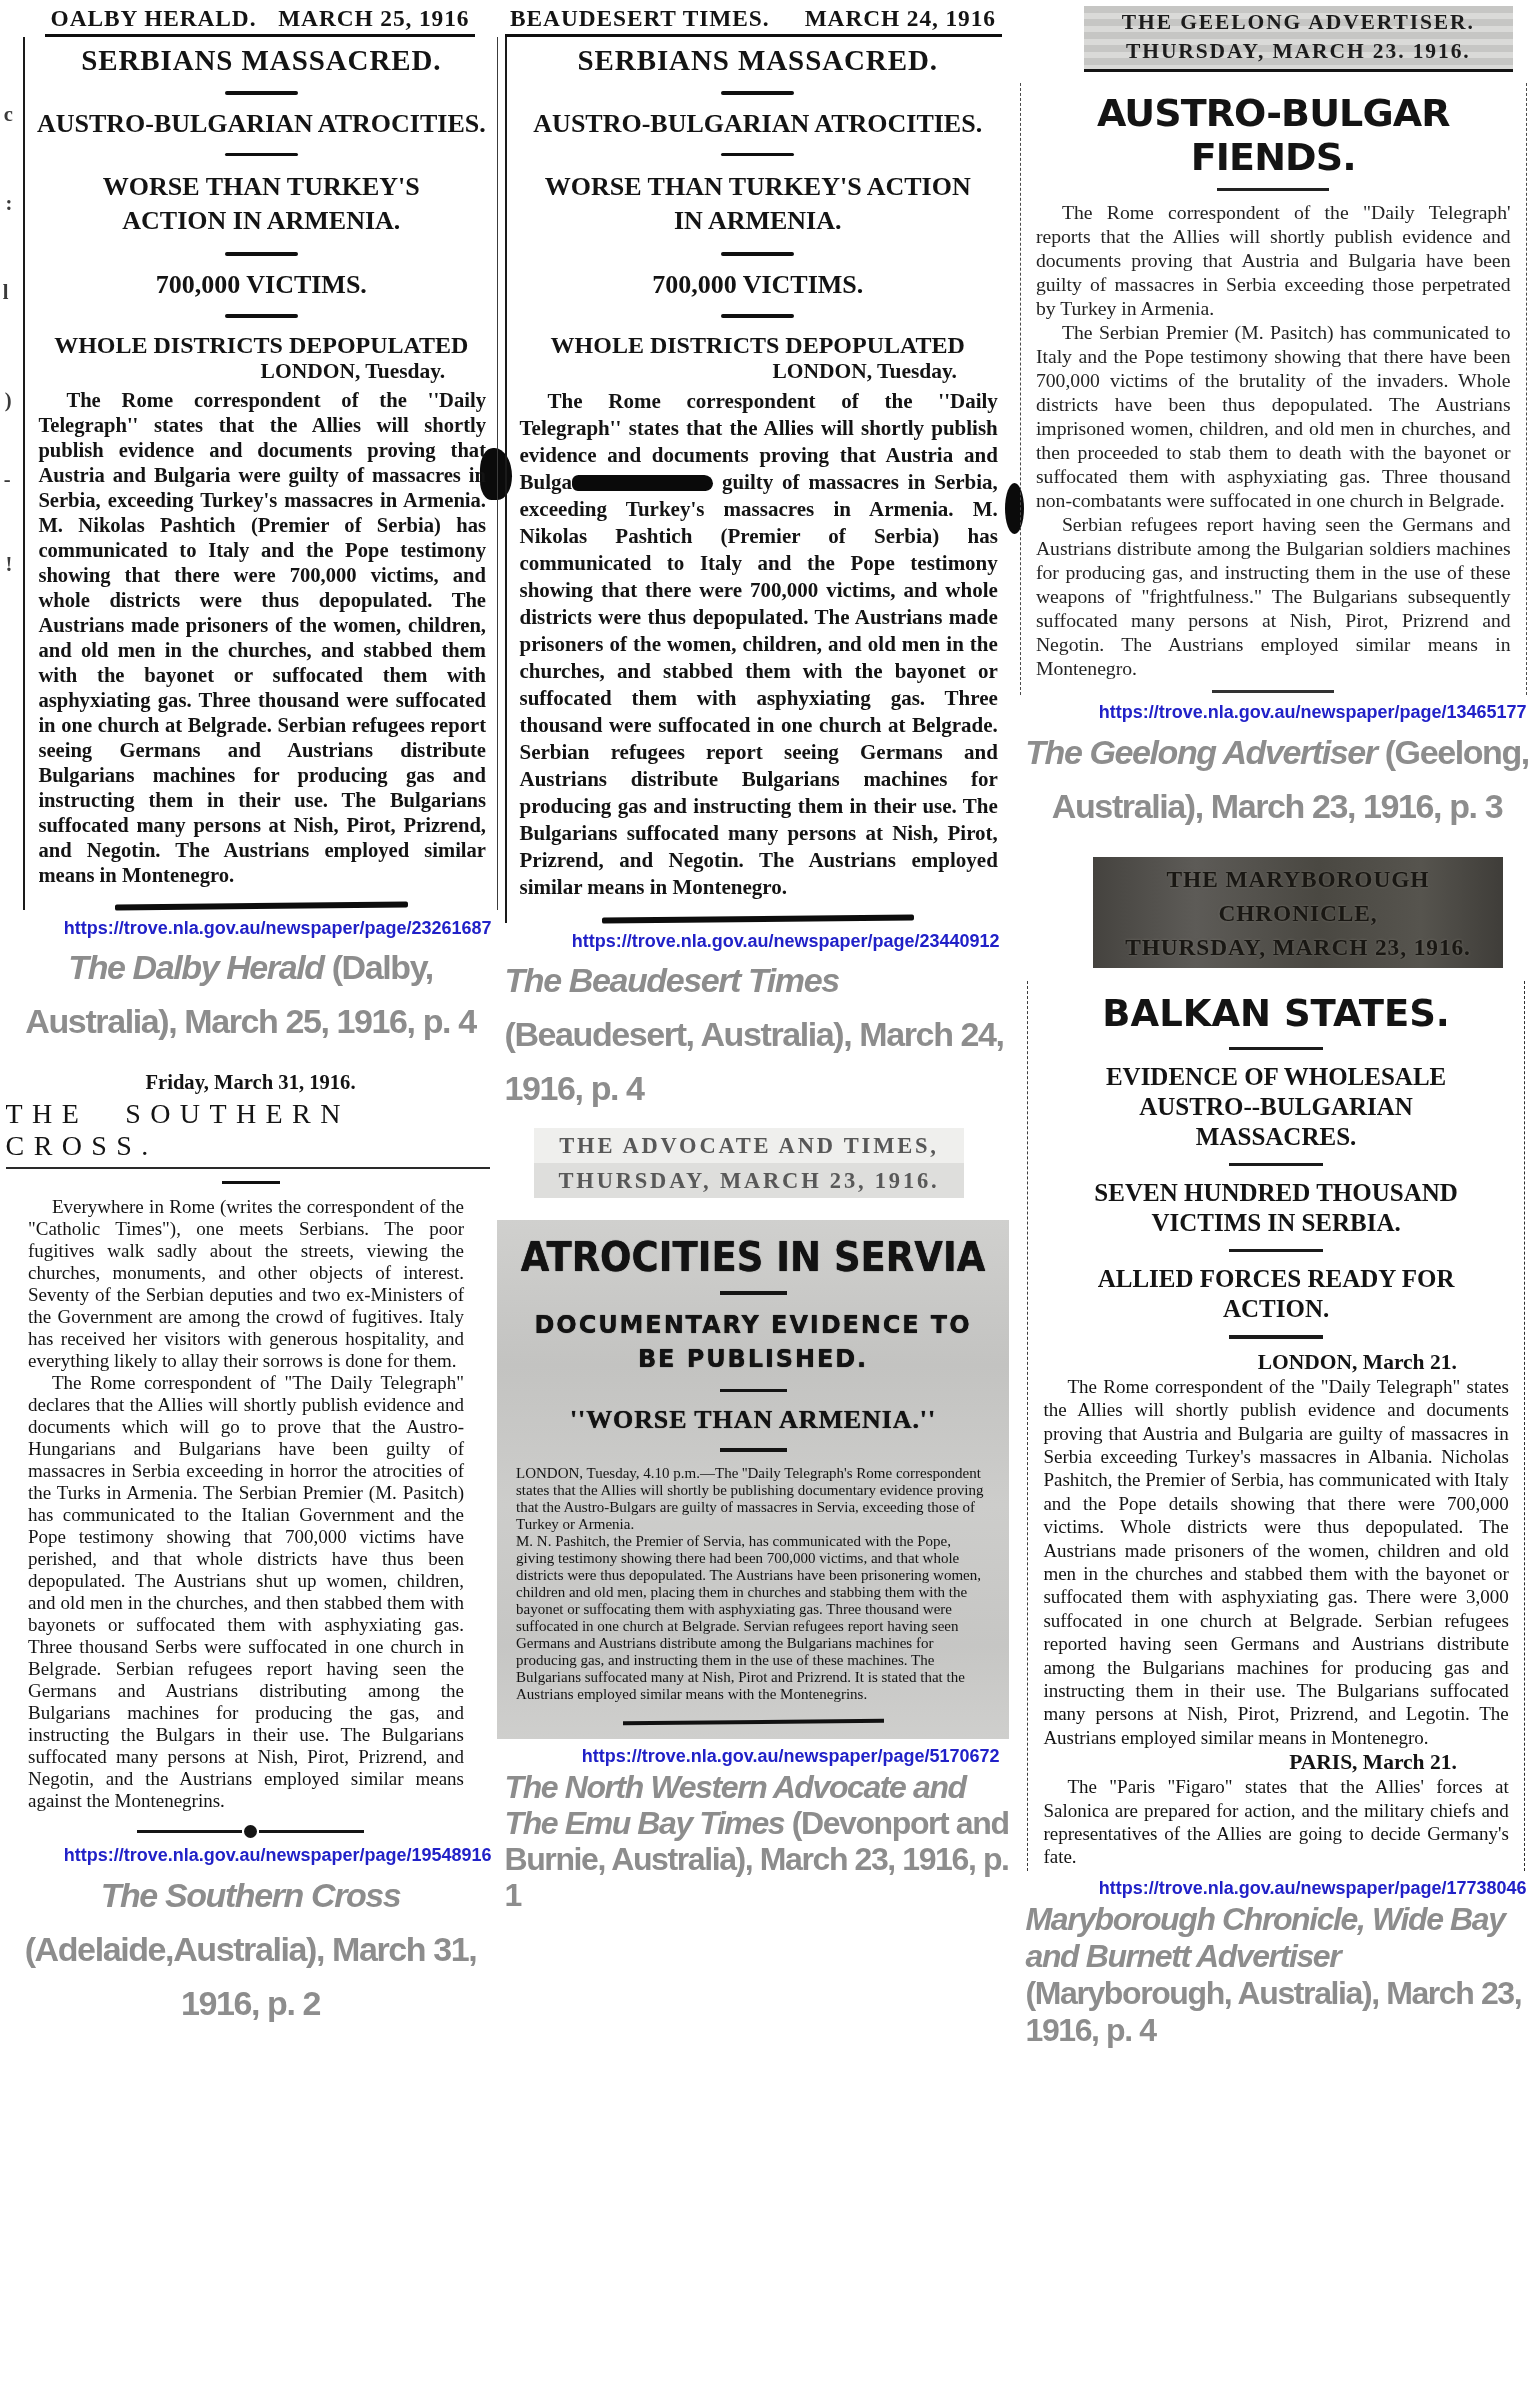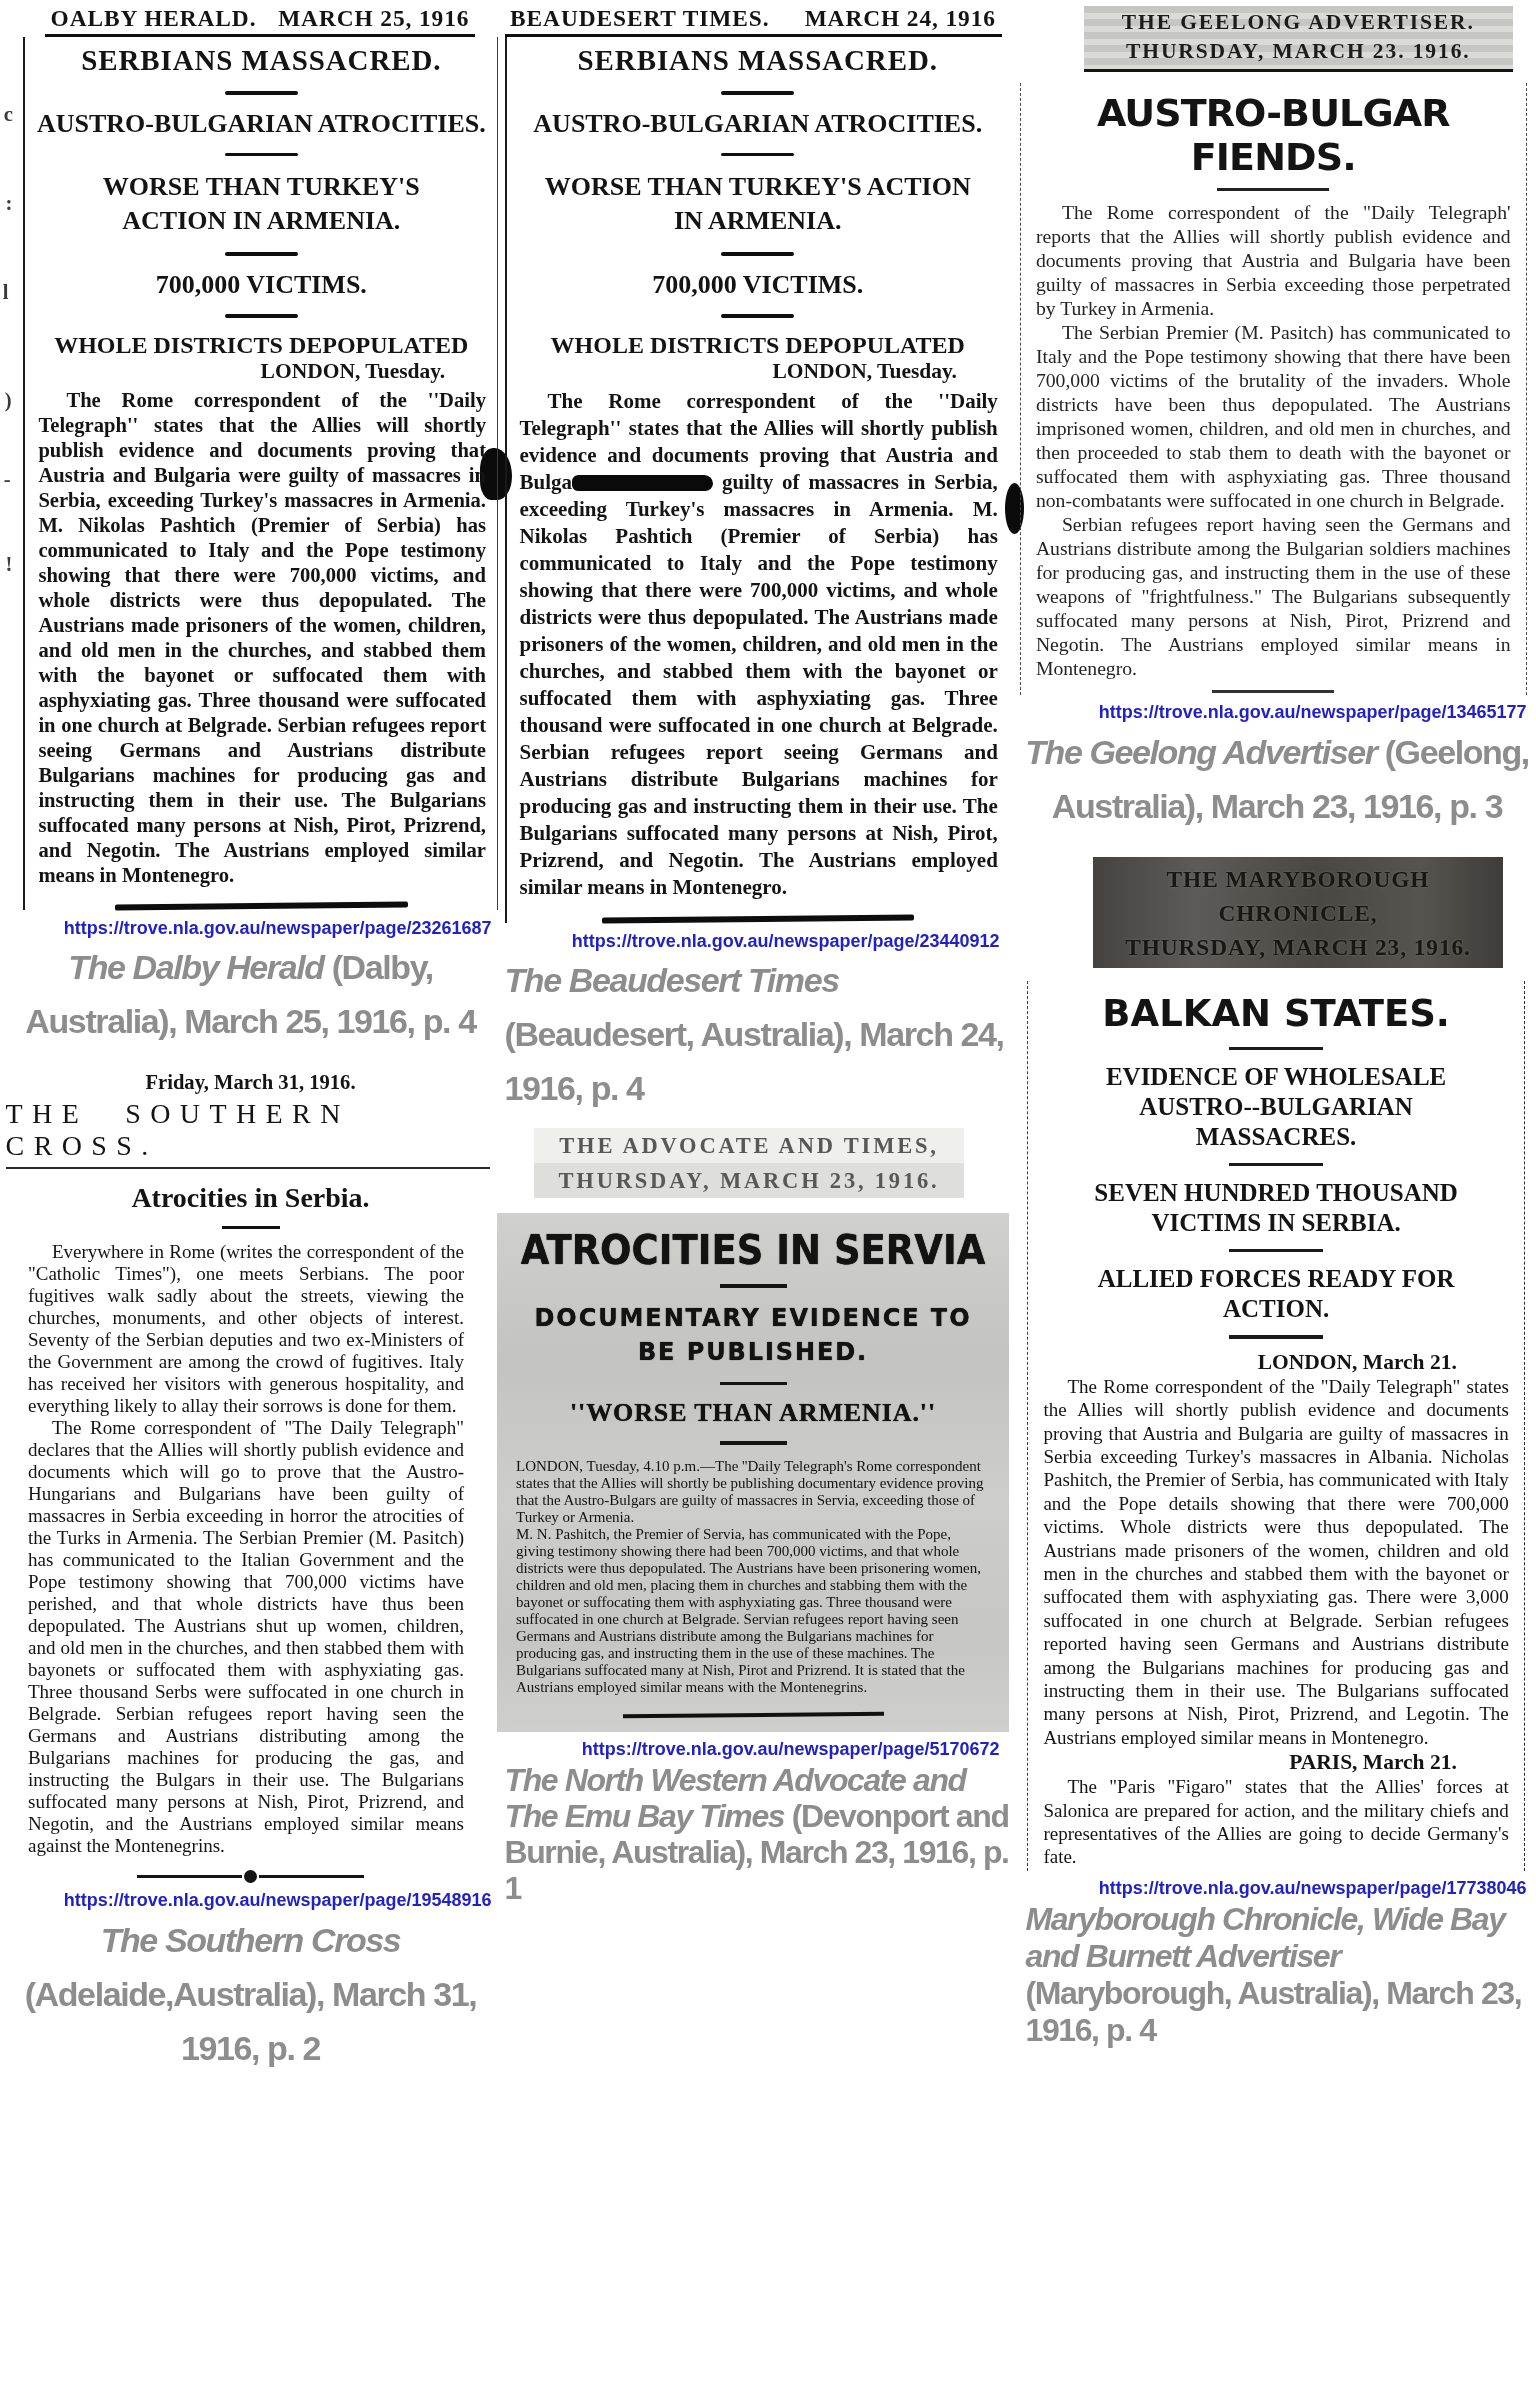--- a/index.html
+++ b/index.html
@@ -76,21 +76,21 @@
 
   .adv-mast{ margin:13px 45px 0 37px; text-align:center; }
   .adv-mast div{
     font-weight:bold; color:#585858; letter-spacing:2.8px; font-size:22.5px;
     line-height:31px; padding:1.9px 3.7px;
   }
   .adv-mast .l1{ background:#efefed; }
   .adv-mast .l2{ background:#dededc; }
 
   .adv-article{
-    margin-top:15px; padding:15px 19px 9.4px; color:#131313; position:relative;
+    margin-top:22px; padding:15px 19px 9.4px; color:#131313; position:relative;
     background:linear-gradient(180deg,#d0d0ce,#c3c3c1 28%,#cdcdcb 55%,#c6c6c4 82%,#cfcfcd);
   }
   .adv-h1{
     font-family:"DejaVu Sans", sans-serif; font-weight:bold; font-size:37px;
     text-align:center; transform:scaleY(1.12); letter-spacing:0px;
     text-shadow:0 0 0.9px #000;
   }
   .adv-div{ width:67px; height:3.7px; background:#141414; margin:13px auto; }
   .adv-h2{
     font-family:"DejaVu Sans", sans-serif; font-weight:bold; font-size:24px;
@@ -168,21 +168,20 @@
     <div class="dateline">LONDON, Tuesday.</div>
     <p class="body-bold">The Rome correspondent of the ''Daily Telegraph'' states that the Allies will shortly publish evidence and documents proving that Austria and Bulgaria were guilty of massacres in Serbia, exceeding Turkey's massacres in Armenia. M. Nikolas Pashtich (Premier of Serbia) has communicated to Italy and the Pope testimony showing that there were 700,000 victims, and whole districts were thus depopulated. The Austrians made prisoners of the women, children, and old men in the churches, and stabbed them with the bayonet or suffocated them with asphyxiating gas. Three thousand were suffocated in one church at Belgrade. Serbian refugees report seeing Germans and Austrians distribute Bulgarians machines for producing gas and instructing them in their use. The Bulgarians suffocated many persons at Nish, Pirot, Prizrend, and Negotin. The Austrians employed similar means in Montenegro.</p>
     <div class="endrule"></div>
   </div>
 
   <div class="trove">https://trove.nla.gov.au/newspaper/page/23261687</div>
   <div class="caption"><span class="ct">The Dalby Herald</span><span> (Dalby, Australia), March 25, 1916, p. 4</span></div>
 
   <div class="sc-date">Friday, March 31, 1916.</div>
   <div class="sc-mast">THE SOUTHERN CROSS.</div>
-  <div class="sc-head">Atrocities in Serbia.</div>
   <div class="sc-div"></div>
   <div class="sc-body">
     <p>Everywhere in Rome (writes the correspondent of the "Catholic Times"), one meets Serbians.  The poor fugitives walk sadly about the streets, viewing the churches, monuments, and other objects of interest.  Seventy of the Serbian deputies and two ex-Ministers of the Government are among the crowd of fugitives.  Italy has received her visitors with generous hospitality, and everything likely to allay their sorrows is done for them.</p>
     <p>The Rome correspondent of "The Daily Telegraph" declares that the Allies will shortly publish evidence and documents which will go to prove that the Austro-Hungarians and Bulgarians have been guilty of massacres in Serbia exceeding in horror the atrocities of the Turks in Armenia.  The Serbian Premier (M. Pasitch) has communicated to the Italian Government and the Pope testimony showing that 700,000 victims have perished, and that whole districts have thus been depopulated.  The Austrians shut up women, children, and old men in the churches, and then stabbed them with bayonets or suffocated them with asphyxiating gas. Three thousand Serbs were suffocated in one church in Belgrade.  Serbian refugees report having seen the Germans and Austrians distributing among the Bulgarians machines for producing the gas, and instructing the Bulgars in their use.  The Bulgarians suffocated many persons at Nish, Pirot, Prizrend, and Negotin, and the Austrians employed similar means against the Montenegrins.</p>
   </div>
   <div class="o-divider">
     <span class="line"></span>
       <span class="dot"></span>
       <span class="line"></span>
   </div>

